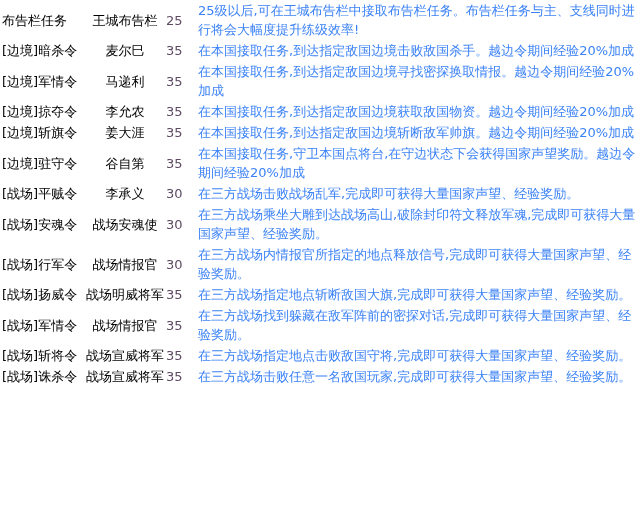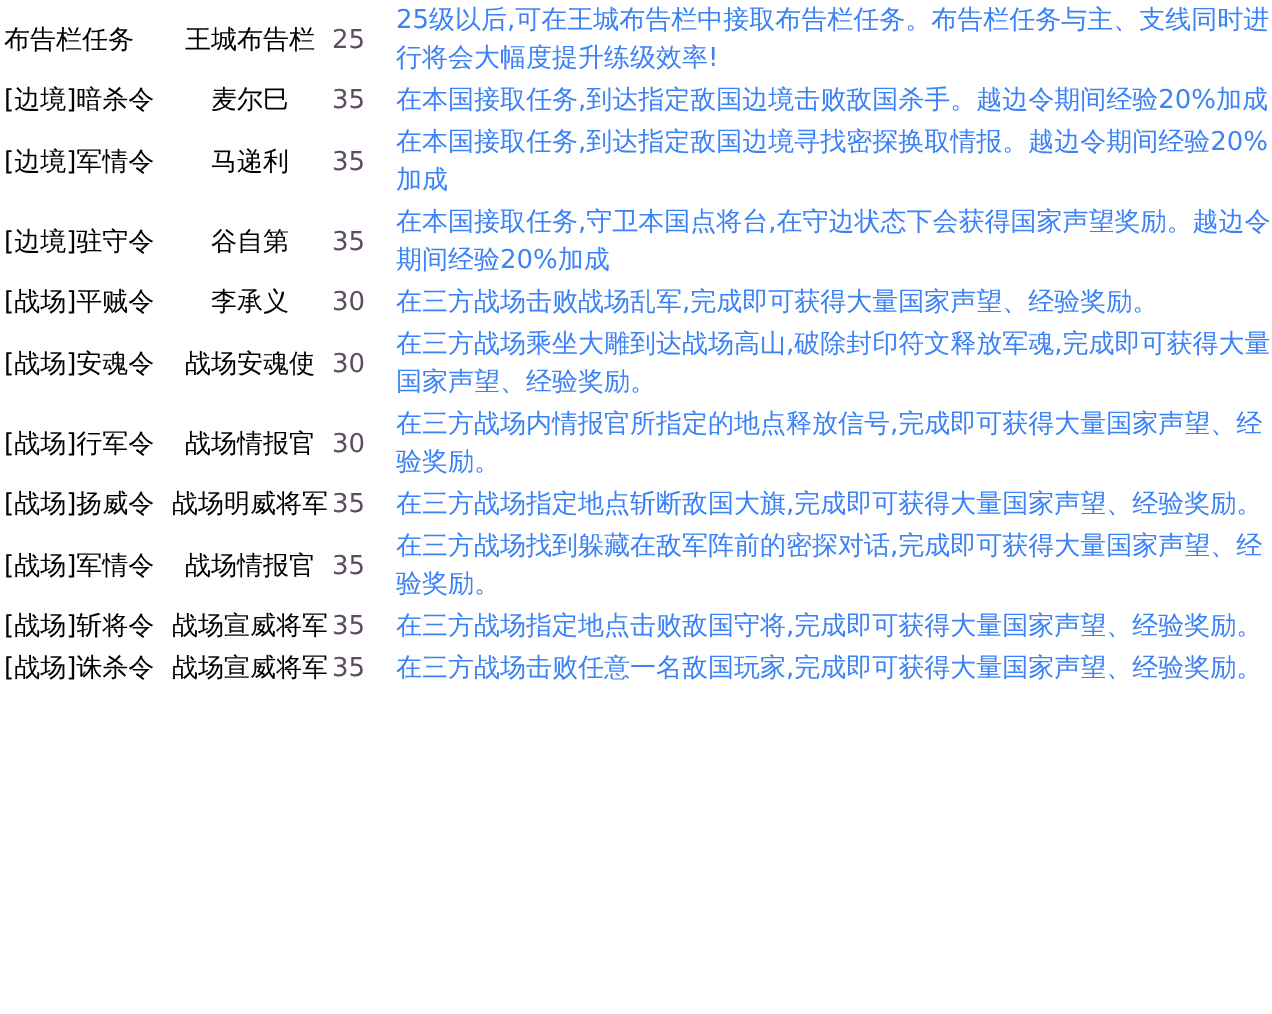--- a/index.html
+++ b/index.html
@@ -76,21 +76,33 @@
     <td class="desc">在本国接取任务,到达指定敌国边境击败敌国杀手。越边令期间经验20%加成</td>
   </tr>
 
   <tr>
     <td class="task">[边境]军情令</td>
     <td class="npc">马递利</td>
     <td class="level">35</td>
     <td class="desc">在本国接取任务,到达指定敌国边境寻找密探换取情报。越边令期间经验20%加成</td>
   </tr>
 
+  <tr>
+    <td class="task">[边境]掠夺令</td>
+    <td class="npc">李允农</td>
+    <td class="level">35</td>
+    <td class="desc">在本国接取任务,到达指定敌国边境获取敌国物资。越边令期间经验20%加成</td>
+  </tr>
 
+  <tr>
+    <td class="task">[边境]斩旗令</td>
+    <td class="npc">姜大涯</td>
+    <td class="level">35</td>
+    <td class="desc">在本国接取任务,到达指定敌国边境斩断敌军帅旗。越边令期间经验20%加成</td>
+  </tr>
 
   <tr>
     <td class="task">[边境]驻守令</td>
     <td class="npc">谷自第</td>
     <td class="level">35</td>
     <td class="desc">在本国接取任务,守卫本国点将台,在守边状态下会获得国家声望奖励。越边令期间经验20%加成</td>
   </tr>
 
   <tr>
     <td class="task">[战场]平贼令</td>

